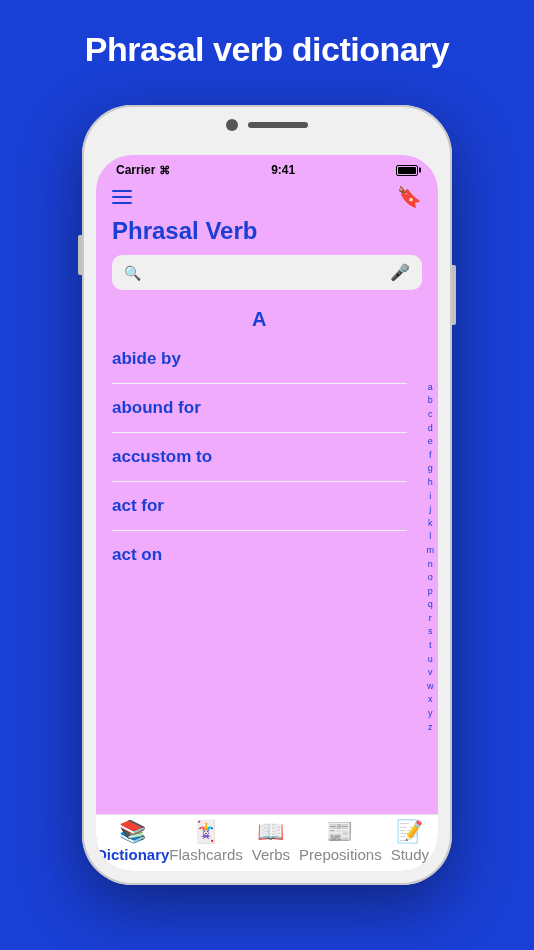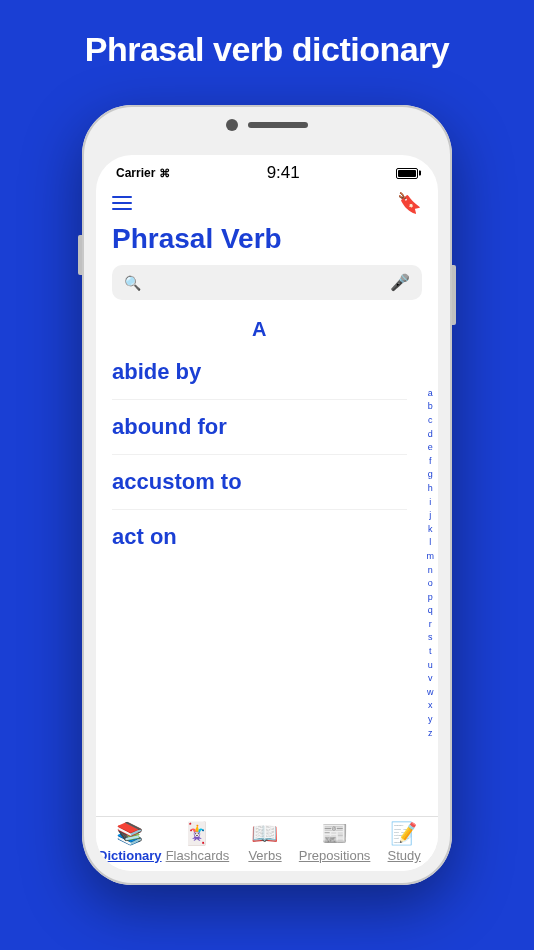--- a/index.html
+++ b/index.html
@@ -103,21 +103,21 @@
     }
 
     
     .phone-screen {
       position: absolute;
       top: 50px;
       left: 14px;
       right: 14px;
       bottom: 14px;
       border-radius: 36px;
-      background: #ffffff;
+      background: #f0abfc;
       overflow: hidden;
       z-index: 2;
       display: flex;
       flex-direction: column;
     }
 
     
     .status-bar {
       display: flex;
       justify-content: space-between;
@@ -129,22 +129,22 @@
     .status-carrier {
       font-size: 12px;
       font-weight: 600;
       color: #000;
       display: flex;
       align-items: center;
       gap: 4px;
     }
 
     .status-time {
-      font-size: 17px;
-      font-weight: 400;
+      font-size: 12px;
+      font-weight: 700;
       color: #000;
     }
 
     .status-battery {
       display: flex;
       align-items: center;
       gap: 3px;
     }
 
     .battery-icon {
@@ -206,21 +206,21 @@
       cursor: pointer;
     }
 
     
     .app-title {
       padding: 0 16px 10px;
       flex-shrink: 0;
     }
 
     .app-title-text {
-      font-size: 28px;
+      font-size: 24px;
       font-weight: 800;
       color: #1a3fd4;
     }
 
     
     .search-bar {
       margin: 0 16px 10px;
       background: #f0f0f0;
       border-radius: 10px;
       display: flex;
@@ -275,21 +275,21 @@
       padding: 14px 0;
       border-bottom: 1px solid #f0f0f0;
       cursor: pointer;
     }
 
     .word-item:last-child {
       border-bottom: none;
     }
 
     .word-text {
-      font-size: 22px;
+      font-size: 17px;
       font-weight: 600;
       color: #1a3fd4;
     }
 
     
     .alphabet-index {
       display: flex;
       flex-direction: column;
       align-items: center;
       justify-content: center;
@@ -321,23 +321,22 @@
       gap: 3px;
       cursor: pointer;
     }
 
     .tab-icon {
       font-size: 22px;
       line-height: 1;
     }
 
     .tab-label {
-      font-size: 13px;
+      font-size: 15px;
       color: #888;
-      text-decoration: underline;
     }
 
     .tab-item.active .tab-icon {
       color: #1a3fd4;
     }
 
     .tab-item.active .tab-label {
       color: #1a3fd4;
       font-weight: 600;
     }
@@ -400,20 +399,21 @@
     </div>
 
     <div class="word-list-container">
       <div class="word-list">
 
         <div class="section-header">A</div>
 
       <div class="word-item"><span class="word-text">abide by</span></div>
           <div class="word-item"><span class="word-text">abound for</span></div>
           <div class="word-item"><span class="word-text">accustom to</span></div>
+          <div class="word-item"><span class="word-text">act for</span></div>
           <div class="word-item"><span class="word-text">act on</span></div>
         </div>
 
       <div class="alphabet-index" id="alpha-index">
           <span class="alpha-letter">a</span>
           <span class="alpha-letter">b</span>
           <span class="alpha-letter">c</span>
           <span class="alpha-letter">d</span>
           <span class="alpha-letter">e</span>
           <span class="alpha-letter">f</span>

